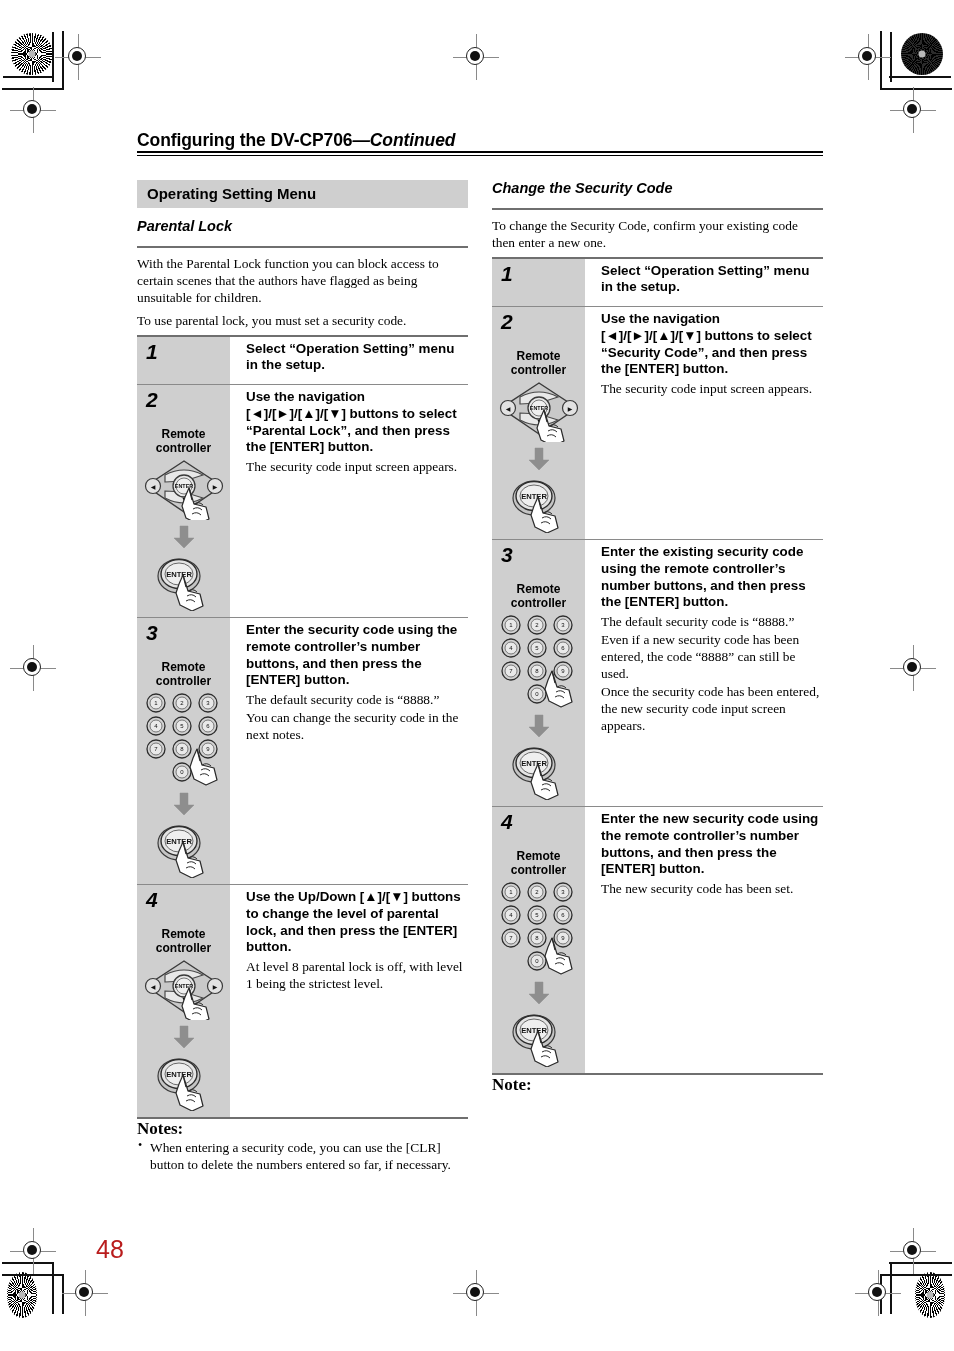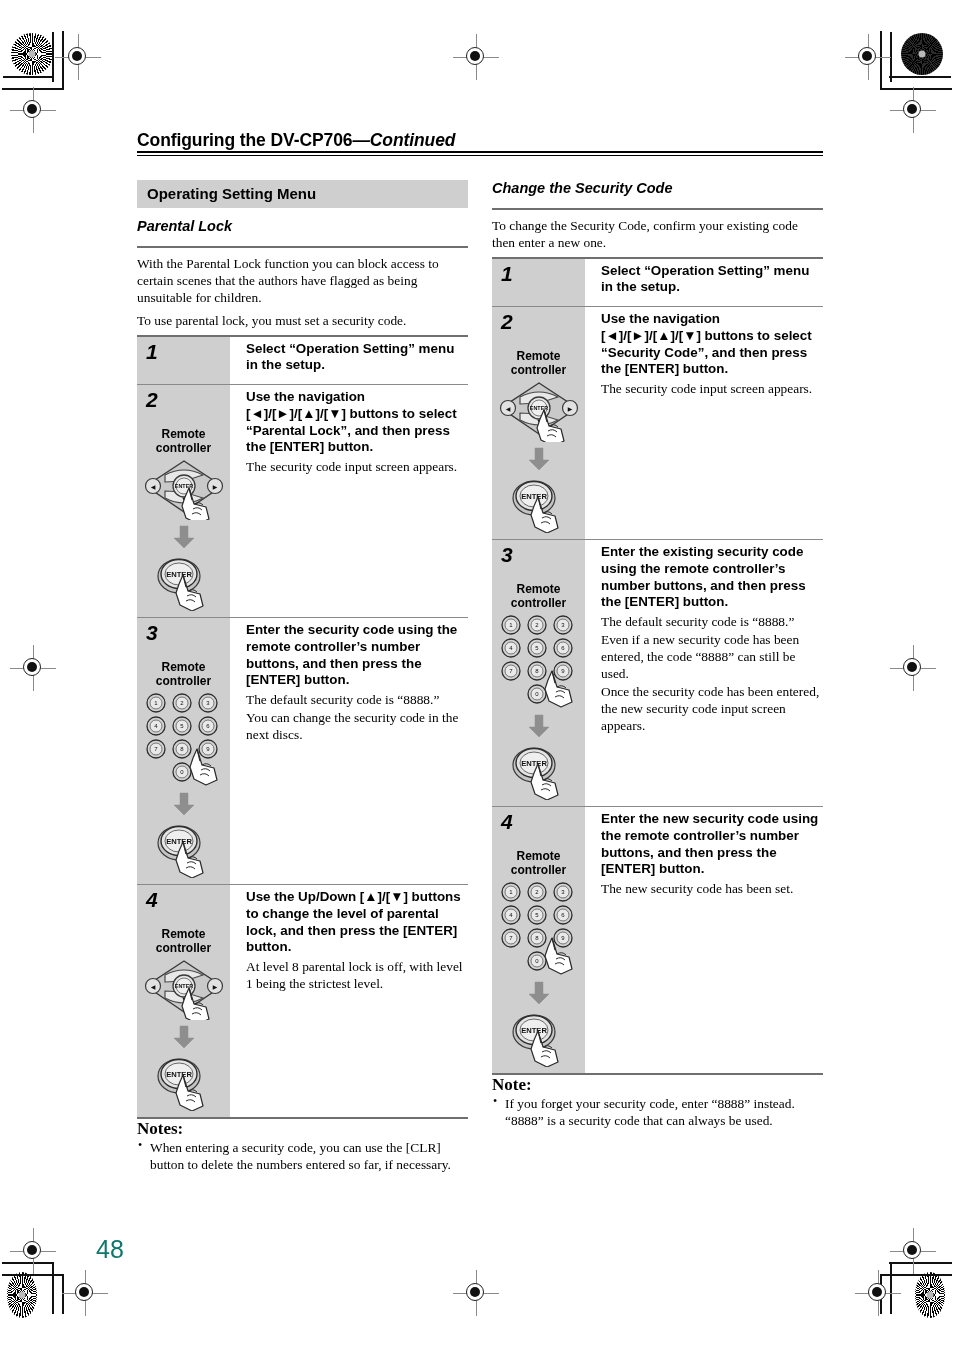--- a/index.html
+++ b/index.html
@@ -250,21 +250,21 @@
     margin-top: 0;
   }
 
   
   .folio {
     position: absolute;
     left: 96px;
     top: 1235px;
     font-family: "Liberation Sans", sans-serif;
     font-size: 25px;
-    color: #0f766e;
+    color: #b91c1c;
   }
 </style>
 </head>
 <body>
 
 <div class="starburst" style="left:11px; top:33px;"></div>
 <div class="trim" style="left:52px; top:32px; width:1.5px; height:50px;"></div>
 <div class="trim" style="left:62px; top:31px; width:1.5px; height:59px;"></div>
 <div class="trim" style="left:3px; top:76px; width:51px; height:1.5px;"></div>
 <div class="trim" style="left:2px; top:88px; width:61px; height:1.5px;"></div>
@@ -518,21 +518,21 @@
     <path d="M7 16 q5 -3 9 1" fill="none" stroke="#2a2a2a" stroke-width="1"></path>
     <path d="M6 21 q5 -3 9 1" fill="none" stroke="#2a2a2a" stroke-width="1"></path>
     <path d="M5 26 q5 -3 9 1" fill="none" stroke="#2a2a2a" stroke-width="1"></path>
   </g>
   </svg>
               </div>
             </div>
             <div class="step-right">
               <div class="step-title">Enter the security code using the remote controller’s number buttons, and then press the [ENTER] button.</div>
               <p class="step-desc">The default security code is “8888.”</p>
-              <p class="step-desc">You can change the security code in the next discs.</p>
+              <p class="step-desc">You can change the security code in the next notes.</p>
             </div>
           </div>
           <div class="step last">
             <div class="step-left">
               <div class="step-num">4</div>
               <div class="rc-label">Remote controller</div>
               <div>
   <svg class="gfx" width="88" height="62" viewBox="0 0 88 62">
     <g stroke="#3a3a3a" fill="#b8b8b8">
       <path d="M44 3 L82 28 L44 54 L6 28 Z" stroke-width="1.4" fill="#c9c9c9"></path>
@@ -828,22 +828,19 @@
               </div>
             </div>
             <div class="step-right">
               <div class="step-title">Enter the new security code using the remote controller’s number buttons, and then press the [ENTER] button.</div>
               <p class="step-desc">The new security code has been set.</p>
             </div>
           </div>
         </div>
 
       <div class="notes-head">Note:</div>
-      <ul class="bullets" id="right-notes">
-          <li>If you forget your security code, enter “8888” instead. “8888” is a security code that can always be used.</li>
-        </ul>
 
     </div>
 
   </div>
 </div>
 
 <div class="folio">48</div>
 
 </body></html>

